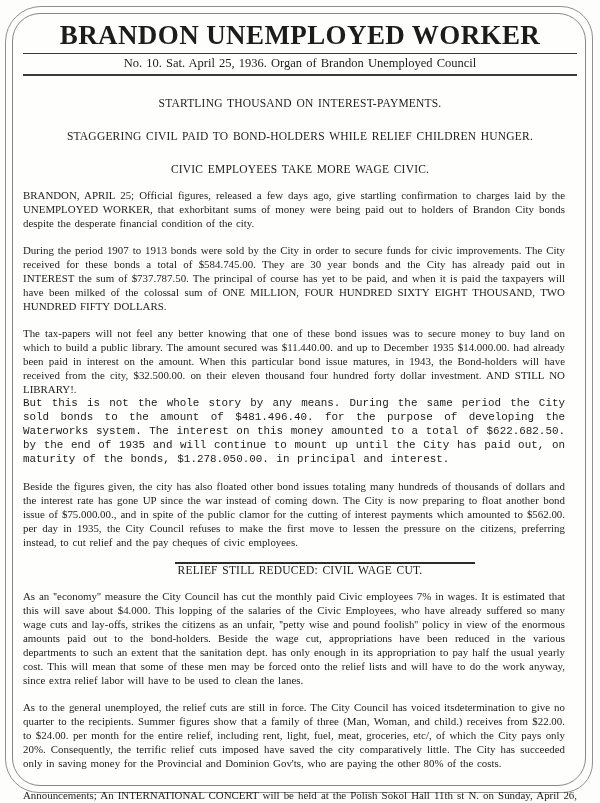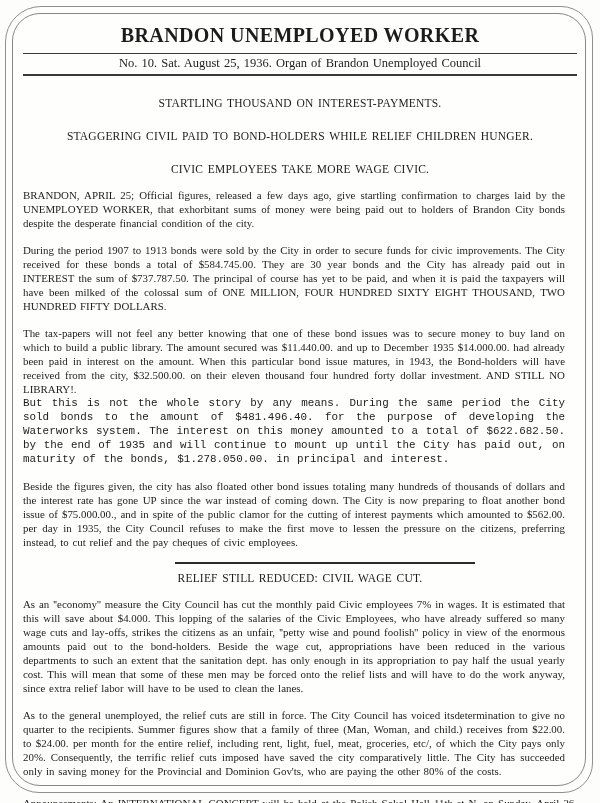--- a/index.html
+++ b/index.html
@@ -23,21 +23,21 @@
   }
   .frame-inner {
     position:absolute; left:6px; top:6px; right:6px; bottom:6px;
     border:1.5px solid #868686;
     border-radius:28px;
   }
   .content {
     position:absolute; left:23px; right:23px; top:20px;
   }
   .masthead-title {
-    font-size:20px; font-weight:bold; text-align:center;
+    font-size:27px; font-weight:bold; text-align:center;
     letter-spacing:0.4px; line-height:30px;
   }
   .rule-thin  { border-top:1.5px solid #3a3a3a; margin-top:3px; }
   .rule-thick { border-top:2.5px solid #3a3a3a; }
   .masthead-subtitle {
     font-size:12.5px; text-align:center; padding:2px 0 3px 0;
     word-spacing:1px;
   }
   .headline {
     font-size:11.5px; text-align:center; margin-top:21px;
@@ -47,21 +47,21 @@
   .para {
     font-size:10.9px; line-height:14px; text-align:justify;
     margin:13px 12px 0 0; word-spacing:1px;
   }
   .para.joined { margin-top:0;font-family:Liberation Mono, monospace; }
   .section-rule {
     border-top:2px solid #2c2c2c;
     width:54%; margin:13px 0 0 27.5%;
   }
   .section-heading {
-    font-size:11.5px; text-align:center; margin-top:8px;
+    font-size:11.5px; text-align:center; 
     word-spacing:1.5px; letter-spacing:0.2px;
   }
   .announcement {
     font-size:10.9px; line-height:14.4px; text-align:justify;
     margin-top:18px; word-spacing:1px;
   }
 </style>
 </head>
 <body>
 
@@ -69,21 +69,21 @@
   <div class="frame-outer">
     <div class="frame-inner"></div>
   </div>
 
   <div class="content">
 
     <div class="masthead-title">BRANDON UNEMPLOYED WORKER</div>
 
     <div class="rule-thin"></div>
 
-    <div class="masthead-subtitle">No. 10. Sat. August 25, 1936. Organ of Brandon Unemployed Council</div>
+    <div class="masthead-subtitle">No. 10. Sat. April 25, 1936. Organ of Brandon Unemployed Council</div>
 
     <div class="rule-thick"></div>
 
     <div class="headline">STARTLING THOUSAND ON INTEREST-PAYMENTS.</div>
 
     <div class="headline">STAGGERING CIVIL PAID TO BOND-HOLDERS WHILE RELIEF CHILDREN HUNGER.</div>
 
     <div class="headline">CIVIC EMPLOYEES TAKE MORE WAGE CIVIC.</div>
 
     <p class="para">BRANDON, APRIL 25; Official figures, released a few days ago, give startling confirmation to charges laid by the UNEMPLOYED WORKER, that exhorbitant sums of money were being paid out to holders of Brandon City bonds despite the desperate financial condition of the city.</p>

